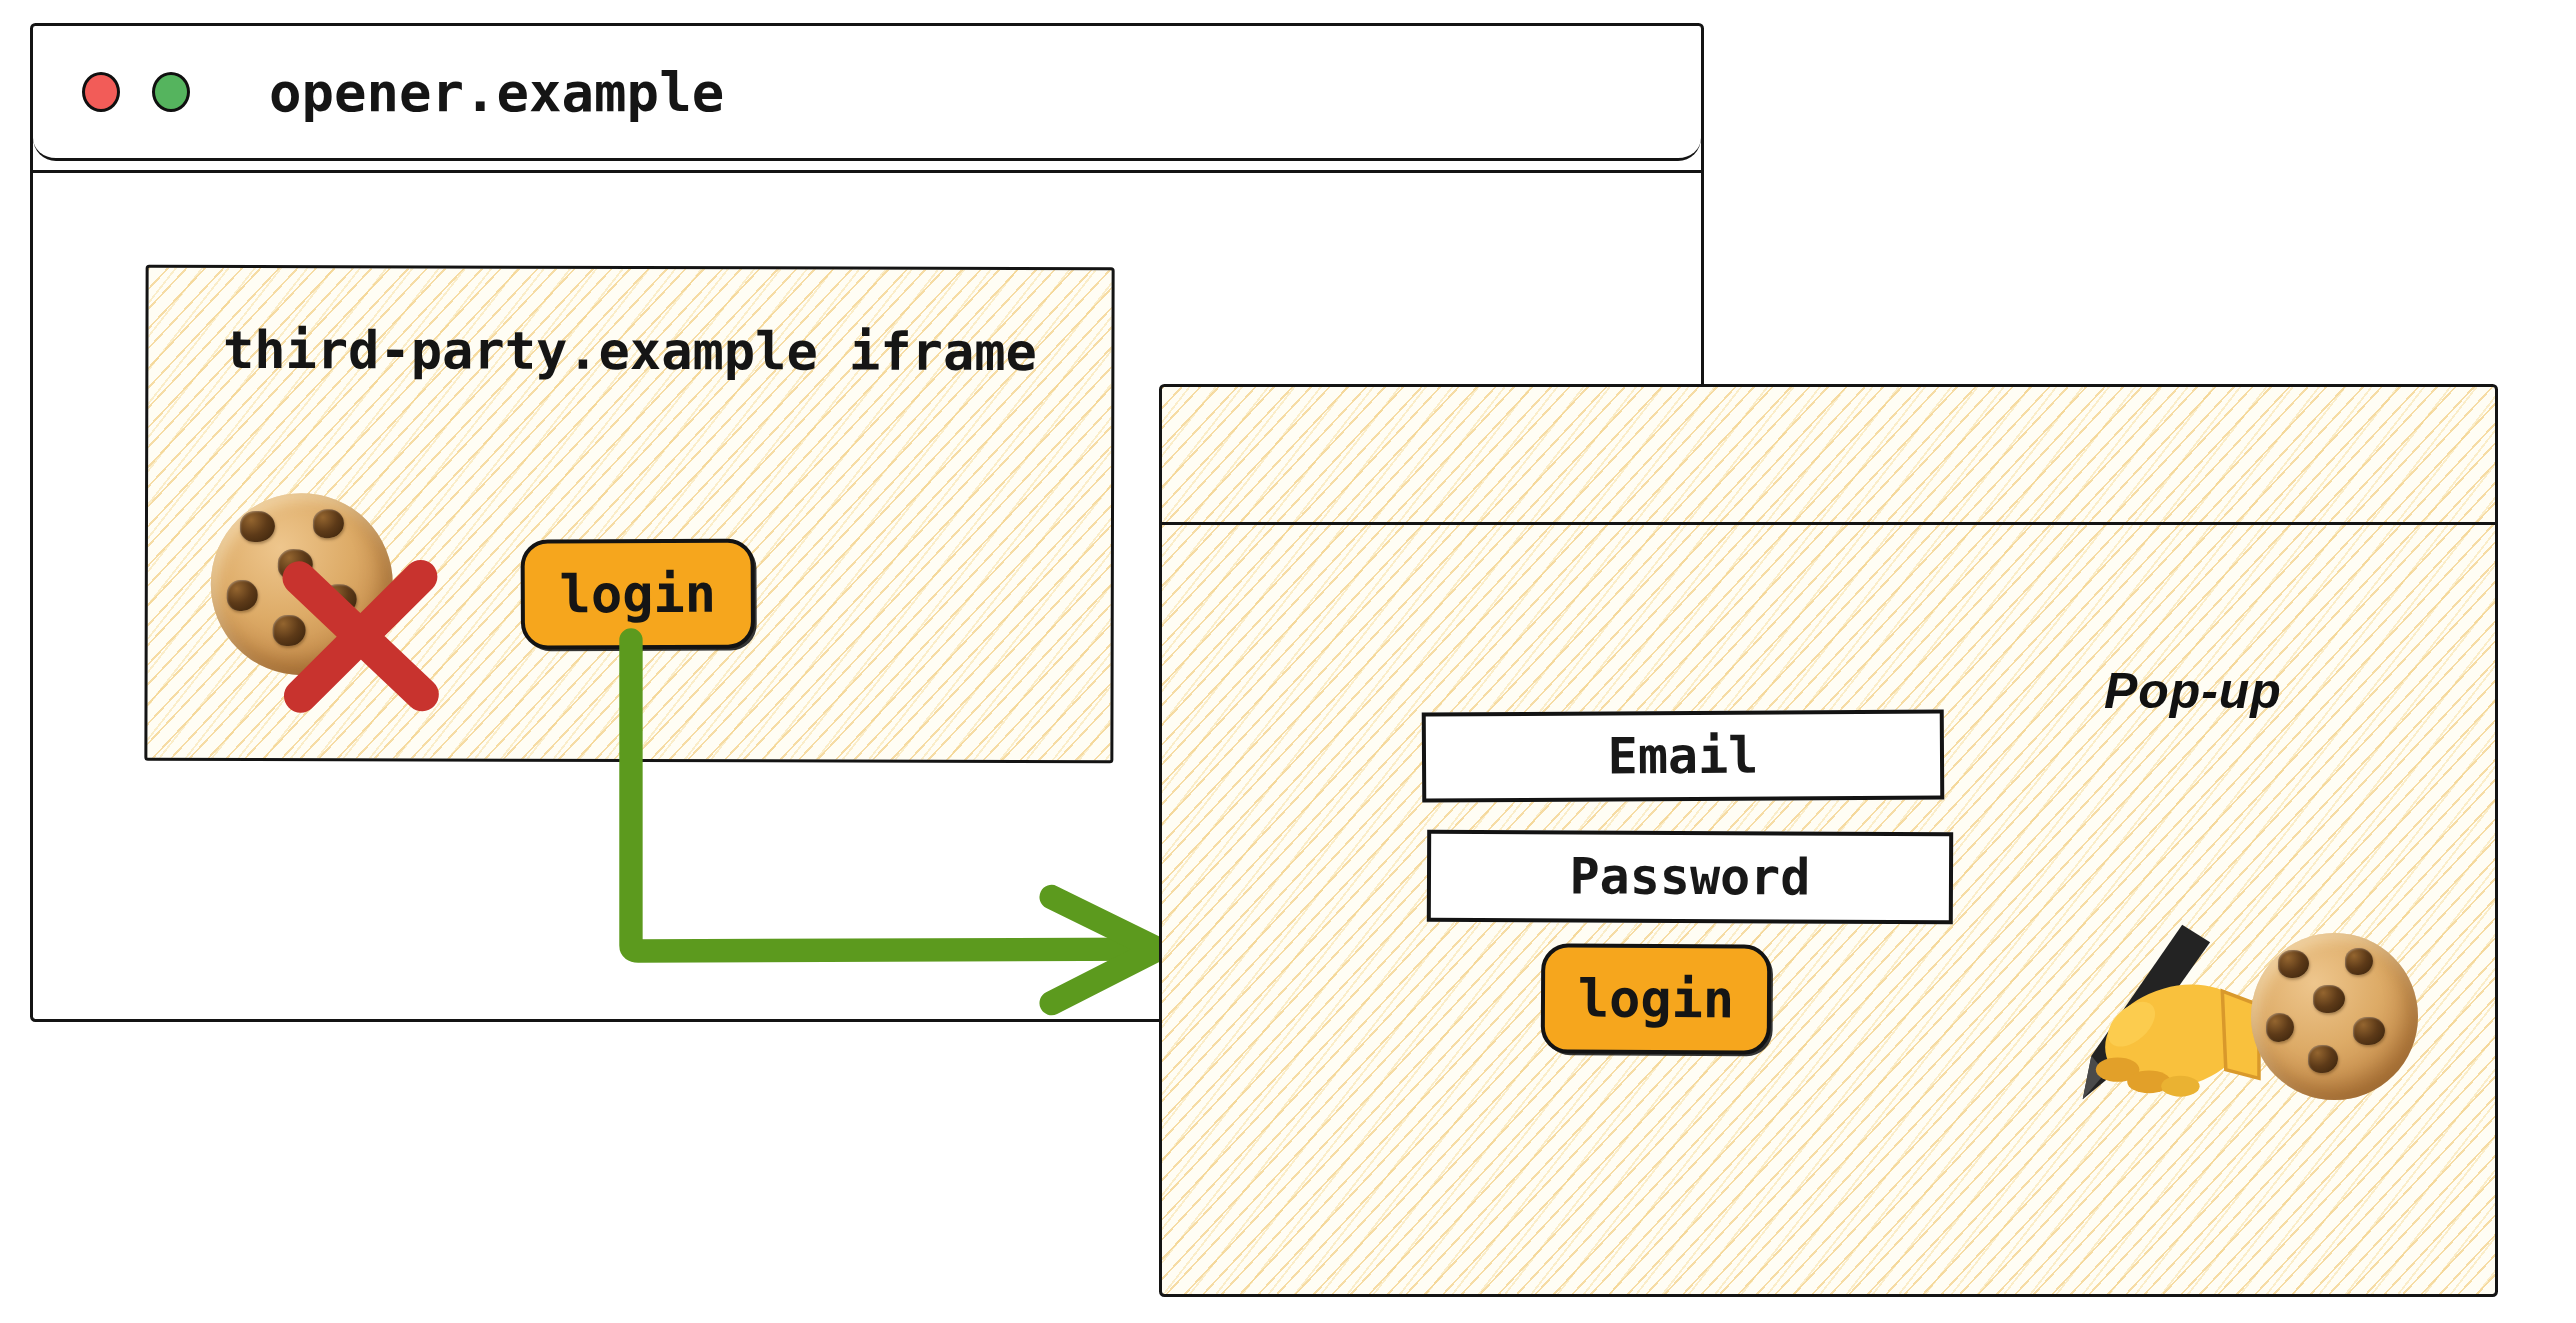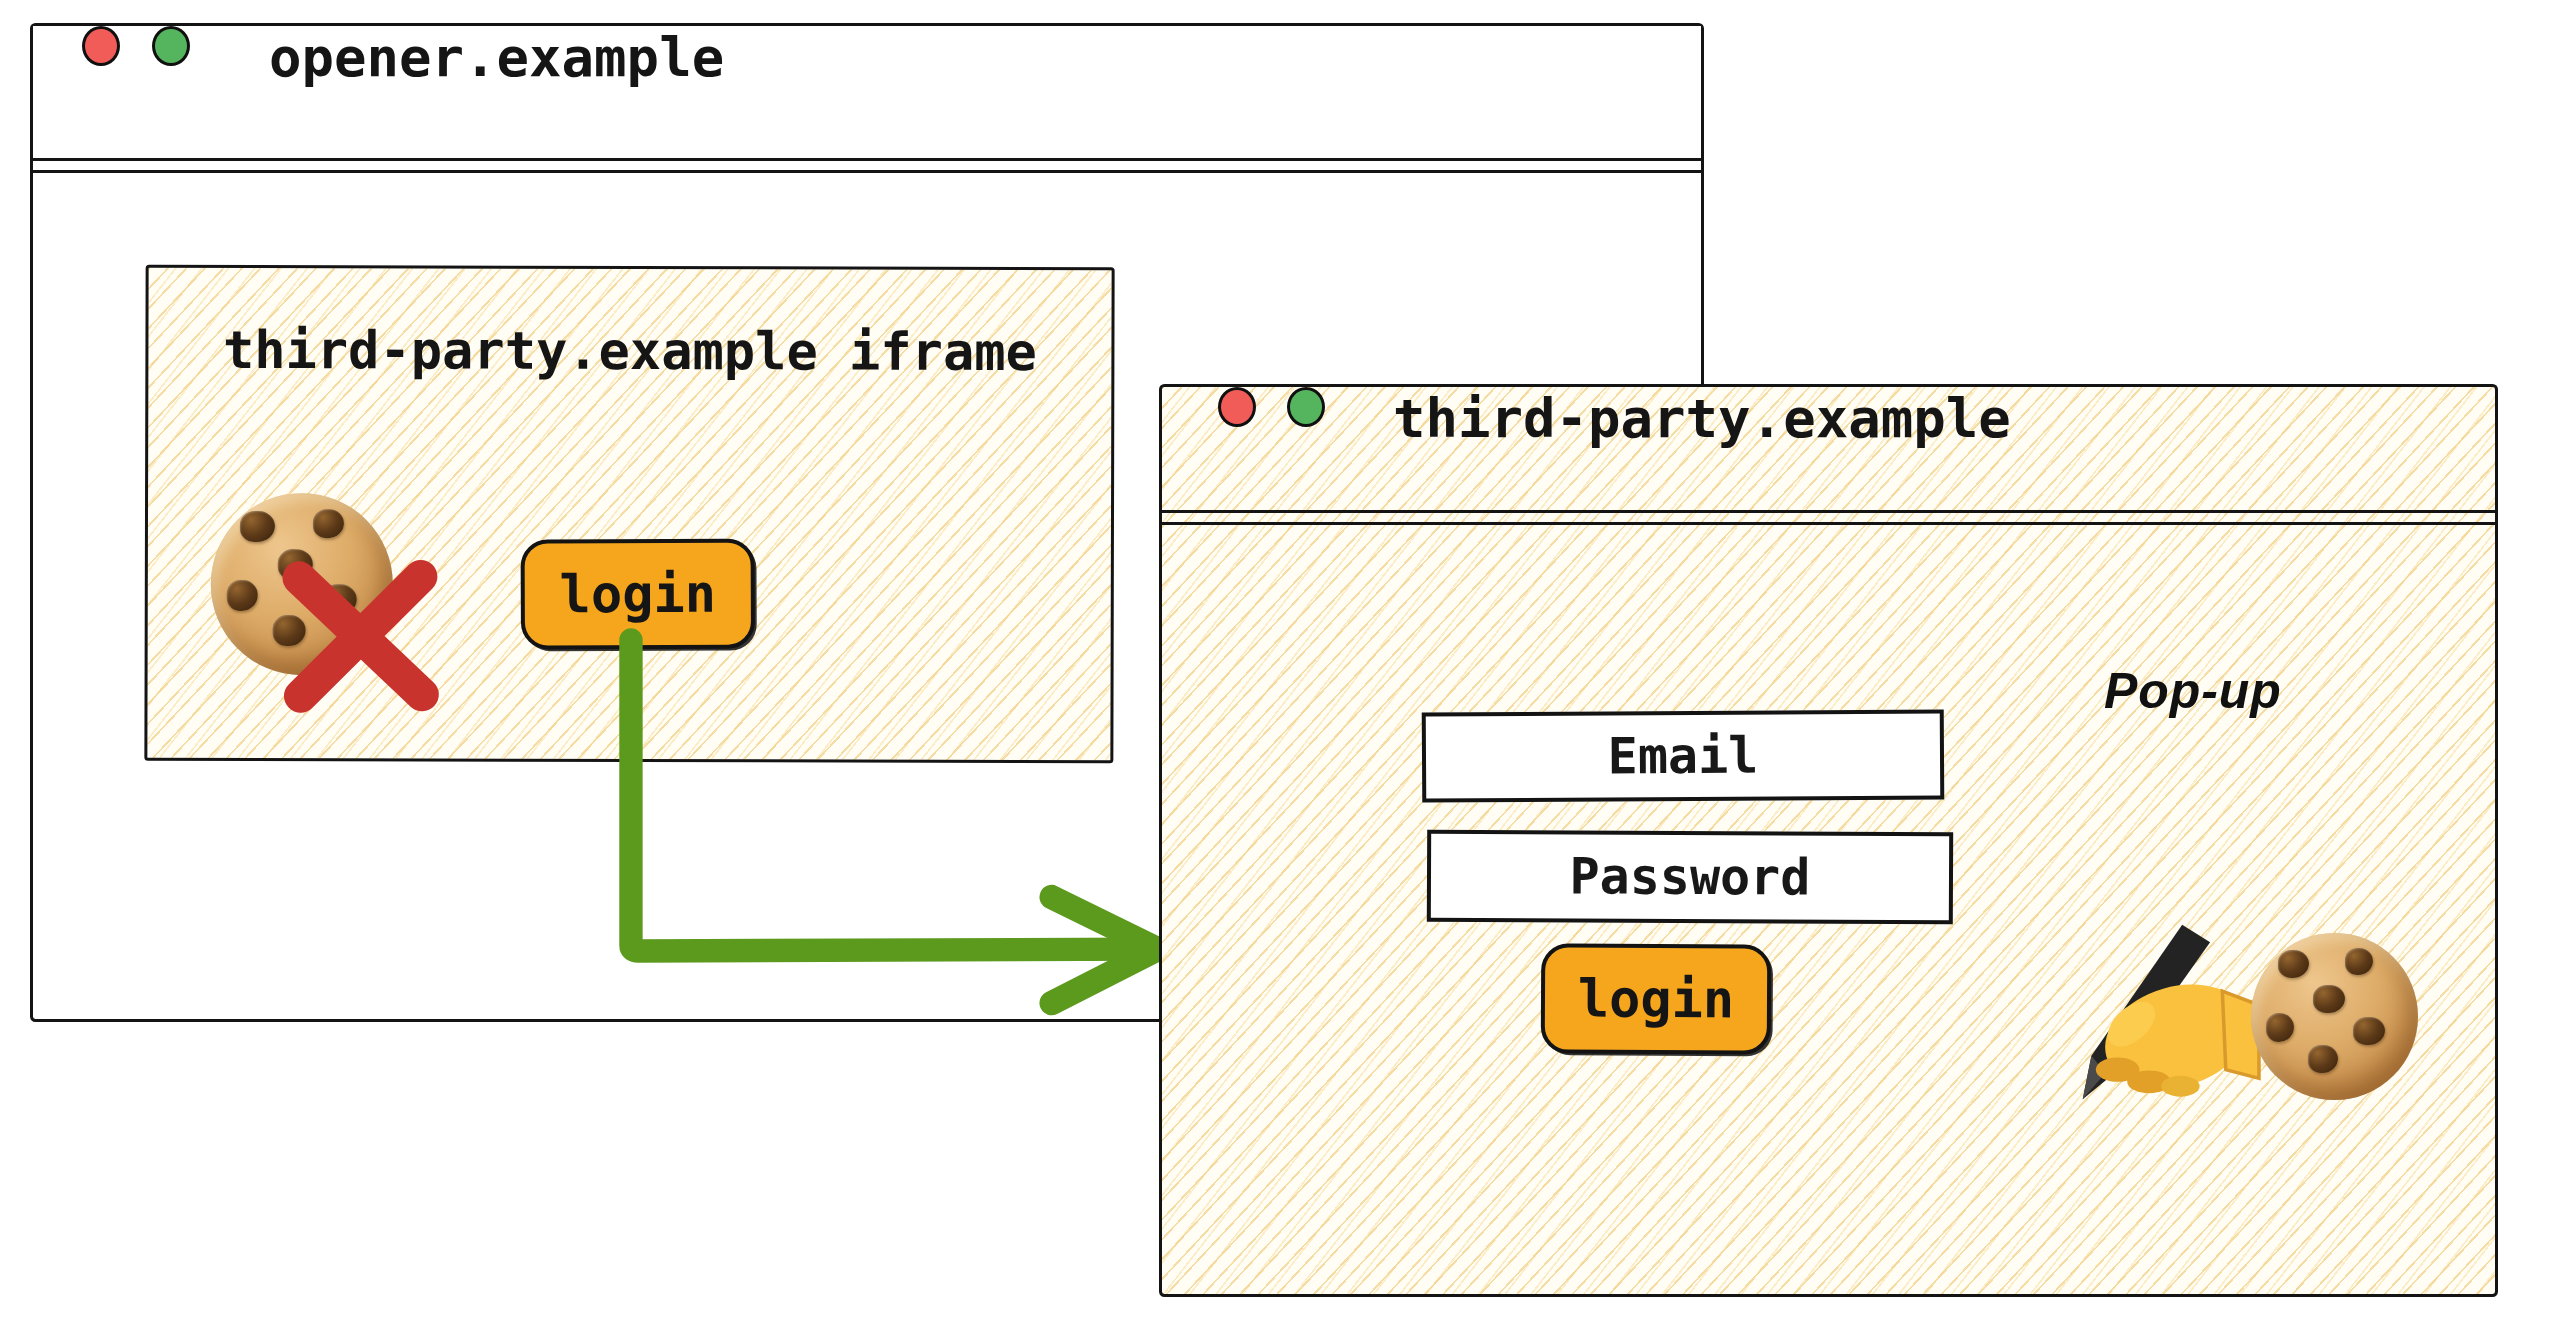--- a/index.html
+++ b/index.html
@@ -2,22 +2,22 @@
 <html style="font-size:14.4px"><head>
 <meta charset="utf-8">
 <style>
   * { margin:0; padding:0; box-sizing:border-box; }
   html,body { width:2576px; height:1324px; background:#ffffff; overflow:hidden;
               font-family:"DejaVu Sans Mono", monospace; color:#151515; }
   .canvas { position:relative; width:2576px; height:1324px; background:#ffffff; }
 
   
   .window { position:absolute; border:3.6px solid #141414; border-radius:5.4px; }
-  .titlebar { position:absolute; left:0; right:0; top:0; display:flex; 
-              border-bottom:3.6px solid #141414; }
+  .titlebar { position:absolute; left:0; right:0; top:0; display:flex; align-items:center;
+              border-bottom:3.6px solid #141414;border-radius:23px; }
   .sep2 { position:absolute; left:0; right:0; height:2.7px; background:#141414; }
   .dot { display:inline-block; width:38px; height:40px; border-radius:50%;
          border:3.6px solid #101010; flex:0 0 auto; }
   .dot.red   { background:#f25c58; }
   .dot.green { background:#55b45e; }
   .bar-title { font-size:54px; font-weight:700; letter-spacing:0px; white-space:nowrap; }
 
   
   .hatch {
     background-color:#fffdf4;
@@ -123,25 +123,20 @@
       <div class="login-btn in-iframe">login</div>
     </div>
   </div>
 
   <svg class="arrow-layer" viewBox="0 0 2866 1473" width="2576" height="1324">
     <path d="M702 712 L702 1052 Q702 1058 710 1058 L1280 1056" stroke="#5c9a1e" stroke-width="26" stroke-linecap="round" fill="none"></path>
     <path d="M1170 998 L1288 1056 L1170 1116" stroke="#5c9a1e" stroke-width="27" stroke-linecap="round" stroke-linejoin="round" fill="none"></path>
   </svg>
 
   <div class="window popup hatch">
-    <div class="titlebar">
-      <span class="dot red"></span>
-      <span class="dot green"></span>
-      <span class="bar-title">third-party.example</span>
-    </div>
     <div class="sep2"></div>
 
     <div class="popup-badge">Pop-up</div>
 
     <div class="field email">Email</div>
     <div class="field password">Password</div>
 
     <div class="login-btn in-popup">login</div>
 
     <svg class="writing-hand" viewBox="0 0 240 220">

